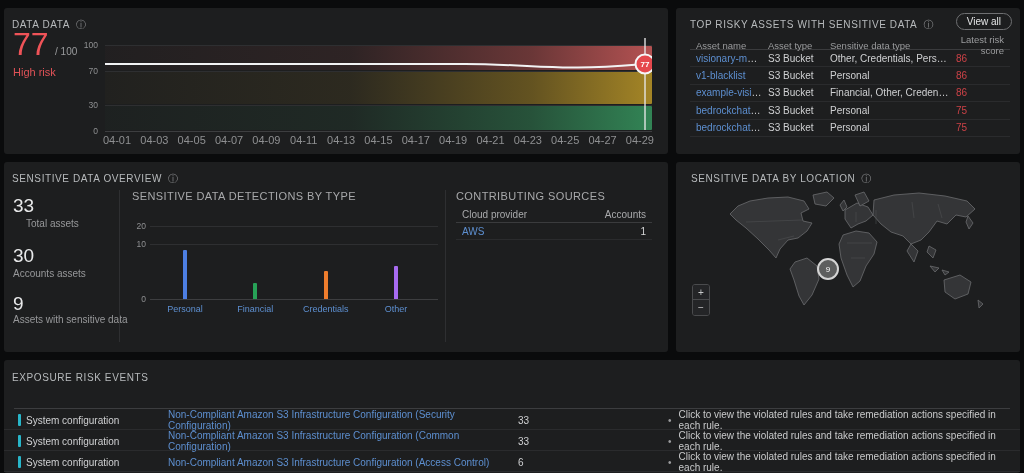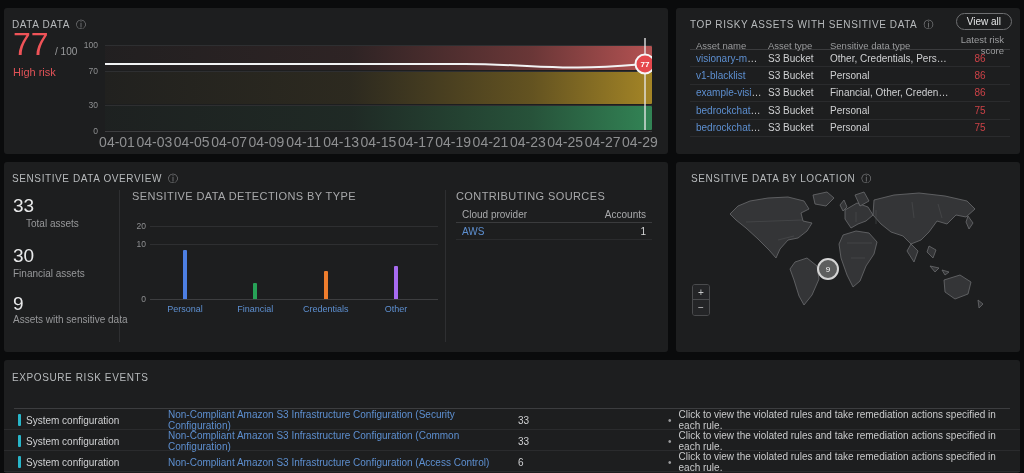--- a/index.html
+++ b/index.html
@@ -16,32 +16,32 @@
   .info{font-size:10px;color:#8a8b8d;line-height:1;cursor:default}
   
   .score-wrap{position:absolute;left:9px;top:20px;white-space:nowrap}
   .score-num{font-size:32px;color:#ef5358;line-height:1}
   .score-max{font-size:10px;color:#9a9b9d;margin-left:2px}
   .risk-level{position:absolute;left:9px;top:58px;font-size:11px;color:#e05257}
   .band{position:absolute;left:101px;width:547px;border-radius:1px}
   .grid-h{position:absolute;left:101px;width:547px;height:1px;background:#2e2f31}
   .ylab{position:absolute;width:34px;text-align:right;font-size:8.5px;color:#8f9092}
   .xlabs{position:absolute;left:101px;top:126px;width:547px;height:12px}
-  .xlabs span{position:absolute;transform:translateX(-50%);font-size:14px;color:#8f9092;white-space:nowrap}
+  .xlabs span{position:absolute;transform:translateX(-50%);font-size:11px;color:#8f9092;white-space:nowrap}
   .risk-svg{position:absolute;left:101px;top:26px}
   
   .viewall{position:absolute;right:8px;top:5px;border:1px solid #6f7072;border-radius:10px;
            padding:2px 10px;font-size:10px;color:#e4e5e6;background:transparent;cursor:pointer}
   .assets-table{position:absolute;left:14px;right:10px;top:26px}
   .a-grid{display:grid;grid-template-columns:72px 62px 126px 1fr;padding:0 6px;align-items:center}
   .a-head{height:15px;border-bottom:1px solid #3a3b3d;color:#9b9c9e;font-size:9.5px}
   .a-row{height:16.4px;border-bottom:1px solid #2a2b2d;font-size:10px;color:#cfd0d2}
   .a-row .cell{overflow:hidden;text-overflow:ellipsis;white-space:nowrap;padding-right:6px}
   .link{color:#5d8fd0;text-decoration:none;cursor:pointer}
-  .score-cell{text-align:center;color:#cc4247}
+  .score-cell{text-align:left;color:#cc4247}
   .num-right{text-align:right}
   
   .stat-val{font-size:19px;color:#e8e9ea;line-height:1}
   .stat-lab{font-size:10px;color:#97989a}
   .vdiv{position:absolute;width:1px;background:#2e2f31;top:28px;bottom:10px}
   .subtitle{font-size:11px;letter-spacing:.4px;color:#a8a9ab}
   .bar-plot{position:absolute;left:146px;top:64px;width:288px;height:73px;border-bottom:1px solid #3d3e40}
   .bar-plot .g{position:absolute;left:0;width:100%;height:1px;background:#2e2f31}
   .bar{position:absolute;width:4px;bottom:0;border-radius:1px 1px 0 0}
   .bar-labels{position:absolute;left:146px;top:142px;width:288px}
@@ -178,21 +178,21 @@
 
 <section class="panel p-overview">
   <div class="title-row" style="left:8px;top:11px">
     <span class="ptitle">SENSITIVE DATA OVERVIEW</span>
     <span class="info">ⓘ</span>
   </div>
   <div id="overview-stats">
       <div class="stat-val" style="position: absolute; left: 9px; top: 34px;">33</div>
       <div class="stat-lab" style="position: absolute; left: 22px; top: 56px;">Total assets</div>
       <div class="stat-val" style="position: absolute; left: 9px; top: 84px;">30</div>
-      <div class="stat-lab" style="position: absolute; left: 9px; top: 106px;">Financial assets</div>
+      <div class="stat-lab" style="position: absolute; left: 9px; top: 106px;">Accounts assets</div>
       <div class="stat-val" style="position: absolute; left: 9px; top: 132px;">9</div>
       <div class="stat-lab" style="position: absolute; left: 9px; top: 152px;">Assets with sensitive data</div>
     </div>
   <div class="vdiv" style="left:115px"></div>
   <div class="title-row" style="left:128px;top:28px">
     <span class="subtitle">SENSITIVE DATA DETECTIONS BY TYPE</span>
   </div>
   <div id="bar-ylabels">
       <span class="ylab" style="position: absolute; left: 108px; top: 59px;">20</span>
       <span class="ylab" style="position: absolute; left: 108px; top: 77px;">10</span>

